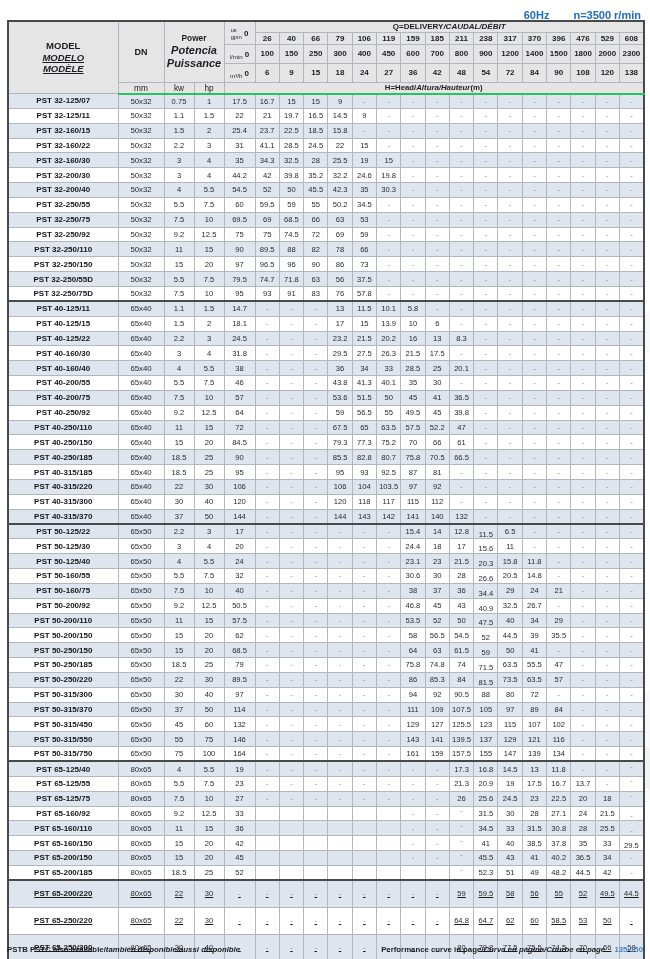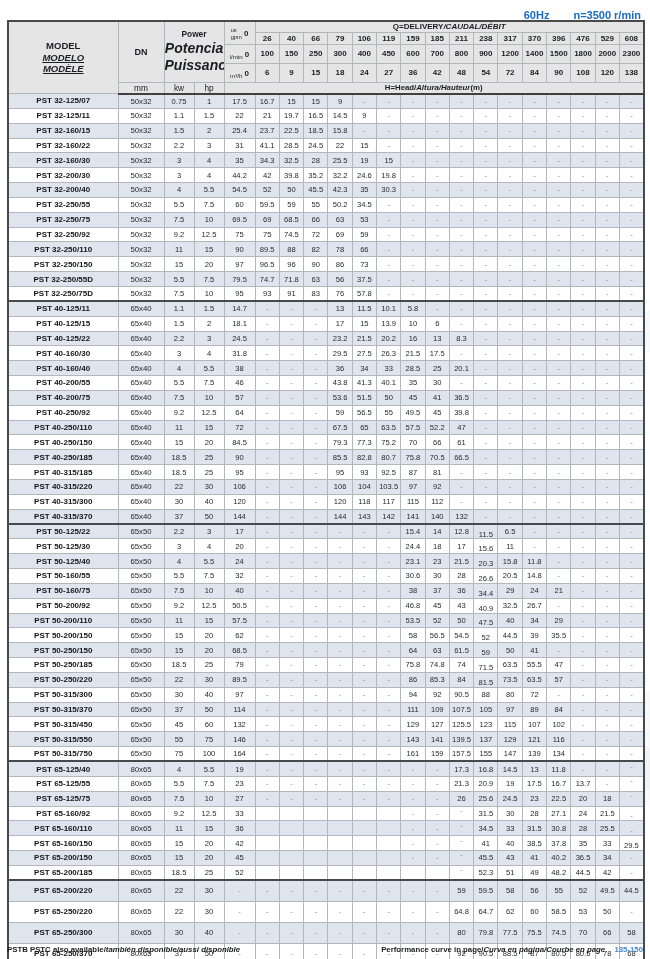--- a/index.html
+++ b/index.html
@@ -14,40 +14,40 @@
   .topline{position:absolute;top:9px;right:9px;display:flex;gap:24px;
            color:#1a6cbd;font-weight:bold;font-size:11px;}
 
   table.perf{position:absolute;left:7px;top:20px;width:637px;border-collapse:collapse;
              table-layout:fixed;border:2px solid #47494d;}
   .perf th,.perf td{padding:0;margin:0;text-align:center;vertical-align:middle;
              white-space:nowrap;overflow:hidden;border:1px solid #b3b7bd;}
   thead th{border-color:#8d9197;background:#e5e5e5;}
   thead tr.h1{height:11px} thead tr.h2{height:12px} thead tr.h3{height:12px}
   thead tr.h4{height:12px} thead tr.h5{height:11px}
-  thead tr.h5 th{border-bottom:2px solid #404040;}
+  thead tr.h5 th{border-bottom:2px solid #22c55e;}
 
   .mh1{font-size:9.5px;font-weight:bold;line-height:1.25;}
   .mh2{font-size:9.5px;font-weight:bold;font-style:italic;line-height:1.25;text-decoration:underline;}
   .th-dn{font-size:9px;font-weight:bold;}
   .ph1{font-size:8.3px;font-weight:bold;line-height:1.2;}
-  .ph2{font-size:14px;font-weight:bold;font-style:italic;line-height:1.2;}
+  .ph2{font-size:11px;font-weight:bold;font-style:italic;line-height:1.2;}
   .th-q{font-size:8px;}
   .qb{font-weight:bold;} .qi{font-weight:bold;font-style:italic;}
   .gpmth{font-size:8px;font-weight:bold;}
   .ulab{display:inline-block;font-size:5.8px;font-weight:normal;line-height:1.05;
         text-align:left;vertical-align:middle;color:#2a2b2f;}
   .ulab2{font-size:6.2px;font-weight:normal;color:#2a2b2f;}
   .z{font-size:8px;font-weight:bold;margin-left:2px;vertical-align:middle;}
   .th-mm{font-size:8.3px;font-weight:normal;}
   .th-h{font-size:7.8px;}
 
   tbody tr{height:14.85px;background:#fff;padding-left:36px;}
   tbody tr.shade{background:#dfe5ee;}
-  tbody tr.tall{height:21px;}
+  tbody tr.tall{height:27px;text-decoration:underline;}
   tbody tr.sep td{border-top:2px solid #47494d;}
   tbody td{font-size:7.6px;color:#27292e;}
   td.model{font-weight:bold;font-size:8px;color:#141519;}
   td.dn{font-size:7.8px;margin-left:26px;}
   td.dash{color:#84878d;}
   td.hi span{position:relative;top:-3px;display:inline-block;}
   td.lo span{position:relative;top:2.5px;display:inline-block;}
 
   .footer{position:absolute;left:7px;right:7px;top:945px;display:flex;
           justify-content:space-between;font-size:7.8px;font-weight:bold;color:#1b1c20;}

